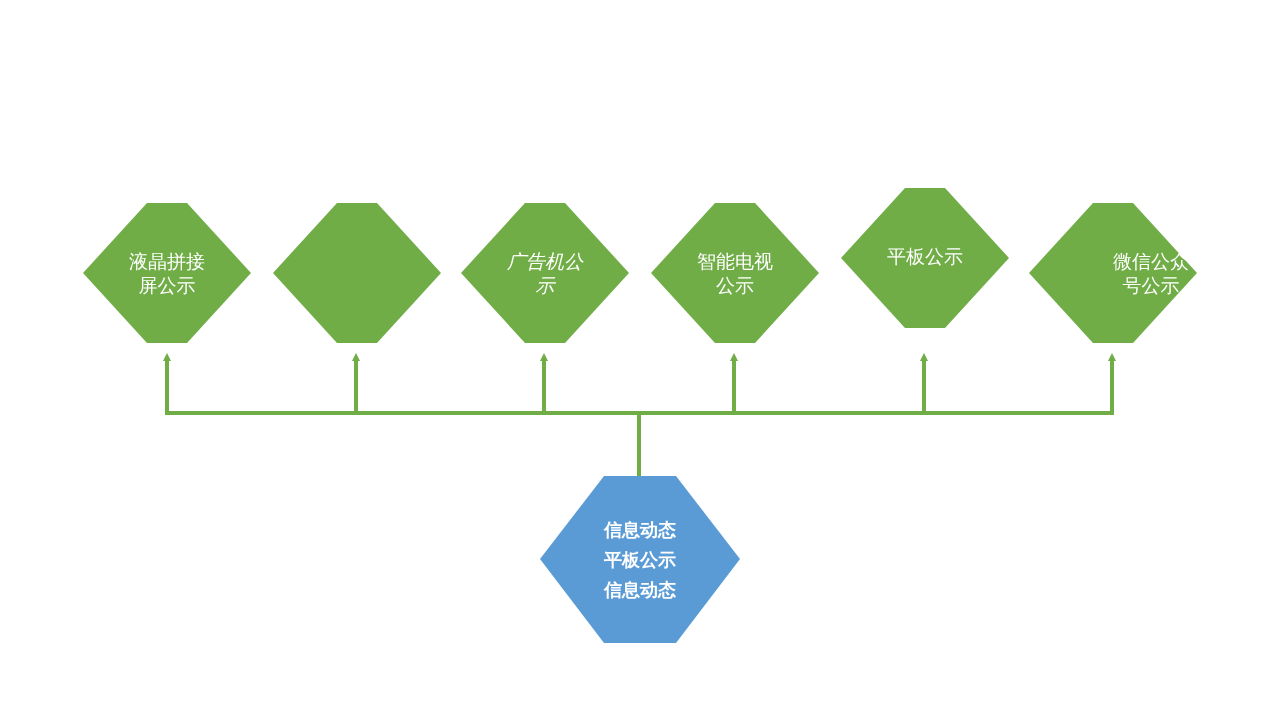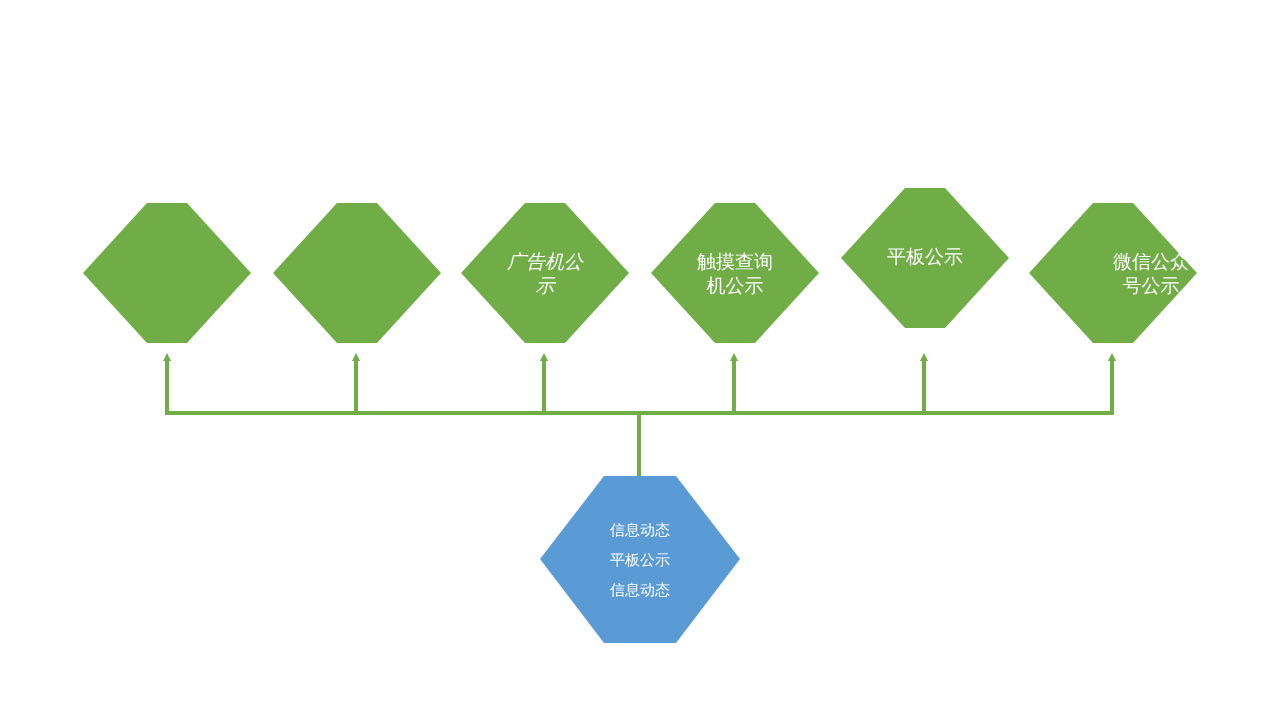--- a/index.html
+++ b/index.html
@@ -5,21 +5,21 @@
   html, body { margin: 0; padding: 0; }
   body { width: 1280px; height: 720px; background: #ffffff; position: relative; overflow: hidden;
          font-family: "DejaVu Sans", "Liberation Sans", sans-serif; }
   .connectors { position: absolute; left: 0; top: 0; width: 1280px; height: 720px; }
   .hex { position: absolute; display: flex; align-items: center; justify-content: center; text-align: center; }
   .hex svg { position: absolute; left: 0; top: 0; }
   .hex .label { position: relative; color: #ffffff; line-height: 24px; }
   .green { width: 168px; height: 140px; }
   .green .label { font-size: 19px; width: 92px; }
   .blue { width: 200px; height: 167px; }
-  .blue .label { font-size: 15px; font-weight: normal; width: 100px; line-height: 30px; }
+  .blue .label { font-size: 18px; font-weight: bold; width: 100px; line-height: 30px; }
 </style>
 </head>
 <body>
 
 <svg class="connectors" viewBox="0 0 1280 720">
   <defs>
     <marker id="arrow" markerWidth="8" markerHeight="8" refX="4" refY="4" orient="auto" markerUnits="userSpaceOnUse">
       <path d="M0,0 L8,4 L0,8 Z" fill="#70AD47"></path>
     </marker>
   </defs>
@@ -34,40 +34,41 @@
     <line x1="734" y1="413" x2="734" y2="357"></line>
     <line x1="924" y1="413" x2="924" y2="357"></line>
     <line x1="1112" y1="413" x2="1112" y2="357"></line>
   </g>
 </svg>
 
 <div class="hex green" style="left:83px; top:203px;">
   <svg width="168" height="140" viewBox="0 0 168 140">
       <polygon points="64,0 104,0 168,70 104,140 64,140 0,70" fill="#70AD47"></polygon>
     </svg>
+  <span class="label">液晶拼接屏公示</span>
 </div>
 
 <div class="hex green" style="left:273px; top:203px;">
   <svg width="168" height="140" viewBox="0 0 168 140">
       <polygon points="64,0 104,0 168,70 104,140 64,140 0,70" fill="#70AD47"></polygon>
     </svg>
 </div>
 
 <div class="hex green" style="left:461px; top:203px;font-style:italic;">
   <svg width="168" height="140" viewBox="0 0 168 140">
       <polygon points="64,0 104,0 168,70 104,140 64,140 0,70" fill="#70AD47"></polygon>
     </svg>
   <span class="label">广告机公示</span>
 </div>
 
 <div class="hex green" style="left:651px; top:203px;">
   <svg width="168" height="140" viewBox="0 0 168 140">
       <polygon points="64,0 104,0 168,70 104,140 64,140 0,70" fill="#70AD47"></polygon>
     </svg>
-  <span class="label">触摸查询机公示</span>
+  <span class="label">智能电视公示</span>
 </div>
 
 <div class="hex green" style="left:841px; top:188px;font-family:Liberation Mono, monospace;">
   <svg width="168" height="140" viewBox="0 0 168 140">
       <polygon points="64,0 104,0 168,70 104,140 64,140 0,70" fill="#70AD47"></polygon>
     </svg>
   <span class="label">平板公示</span>
 </div>
 
 <div class="hex green" style="left:1029px; top:203px;justify-content:flex-end;">

